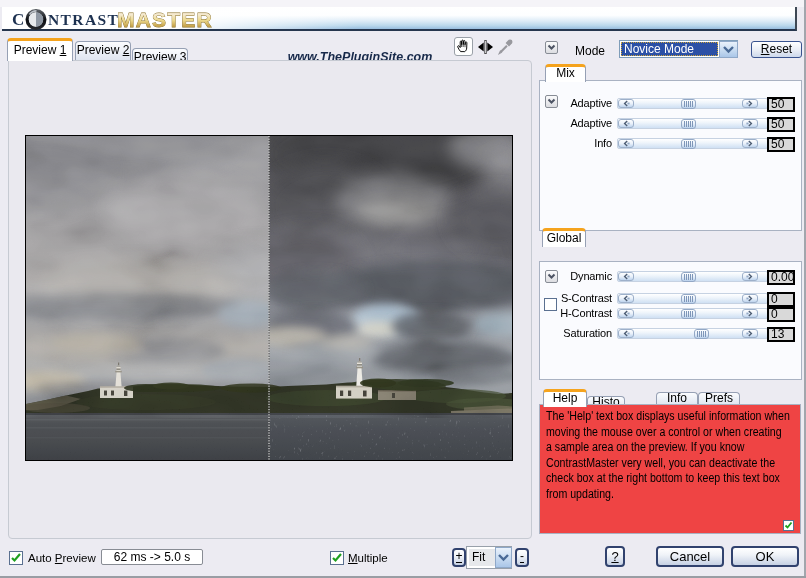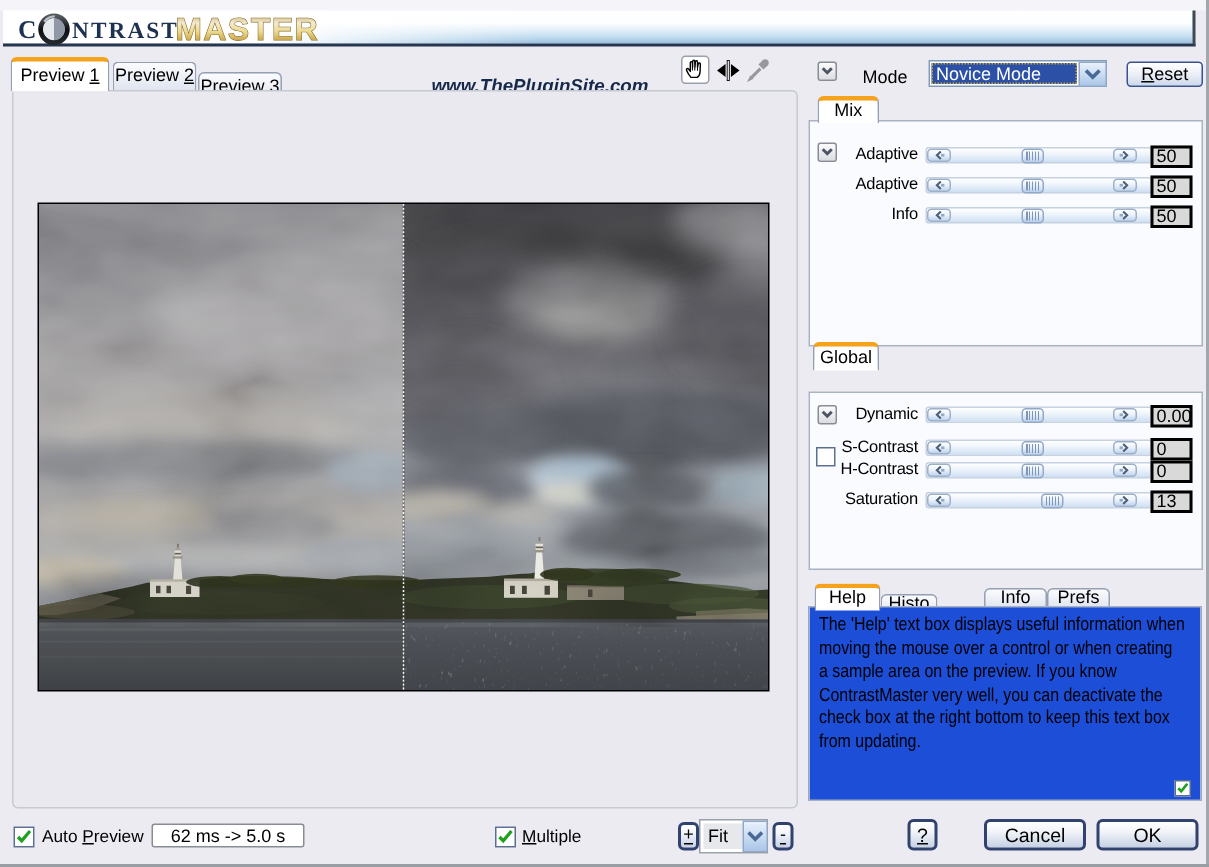--- a/index.html
+++ b/index.html
@@ -440,21 +440,21 @@
       <div class="abs sthumb" style="left:694px;top:329px;">
         <div class="ridges"></div>
       </div>
       <div class="abs vbox" style="left:767px;top:327px;">13</div>
     </div>
 
  <div class="abs tab tabact" style="left:543px;top:389px;width:42px;height:15px;line-height:13px;">Help</div>
  <div class="abs tab tabin" style="left:587px;top:396px;width:36px;height:12px;line-height:11px;">Histo</div>
  <div class="abs tab tabin" style="left:625px;top:392px;width:40px;height:12px;line-height:11px;margin-left:31px;">Info</div>
  <div class="abs tab tabin" style="left:698px;top:392px;width:40px;height:12px;line-height:11px;">Prefs</div>
- <div class="abs" style="left:539px;top:404px;width:260px;height:128px;border:1px solid #A9B2C2;background:#1d4ed8;">
+ <div class="abs" style="left:539px;top:404px;width:260px;height:128px;border:1px solid #A9B2C2;background:#ef4444;">
    <div class="abs" style="left:6px;top:4px;width:300px;font-size:12.5px;line-height:15.5px;color:#000;white-space:nowrap;transform:scaleX(0.85);transform-origin:left top;">The 'Help' text box displays useful information when<br>moving the mouse over a control or when creating<br>a sample area on the preview. If you know<br>ContrastMaster very well, you can deactivate the<br>check box at the right bottom to keep this text box<br>from updating.</div>
    <div class="abs cb" style="left:243px;top:115px;width:9px;height:9px;">
      <svg width="9" height="9">
           <path d="M1.5,4.5 L3.5,6.5 L7.5,1.5" fill="none" stroke="#1FA01F" stroke-width="1.8"></path>
         </svg>
    </div>
  </div>
 
  <div class="abs navybtn" style="left:605px;top:546px;width:16px;height:17px;line-height:17px;"><u>?</u></div>
  <div class="abs navybtn" style="left:656px;top:546px;width:64px;height:17px;line-height:17px;">Cancel</div>

